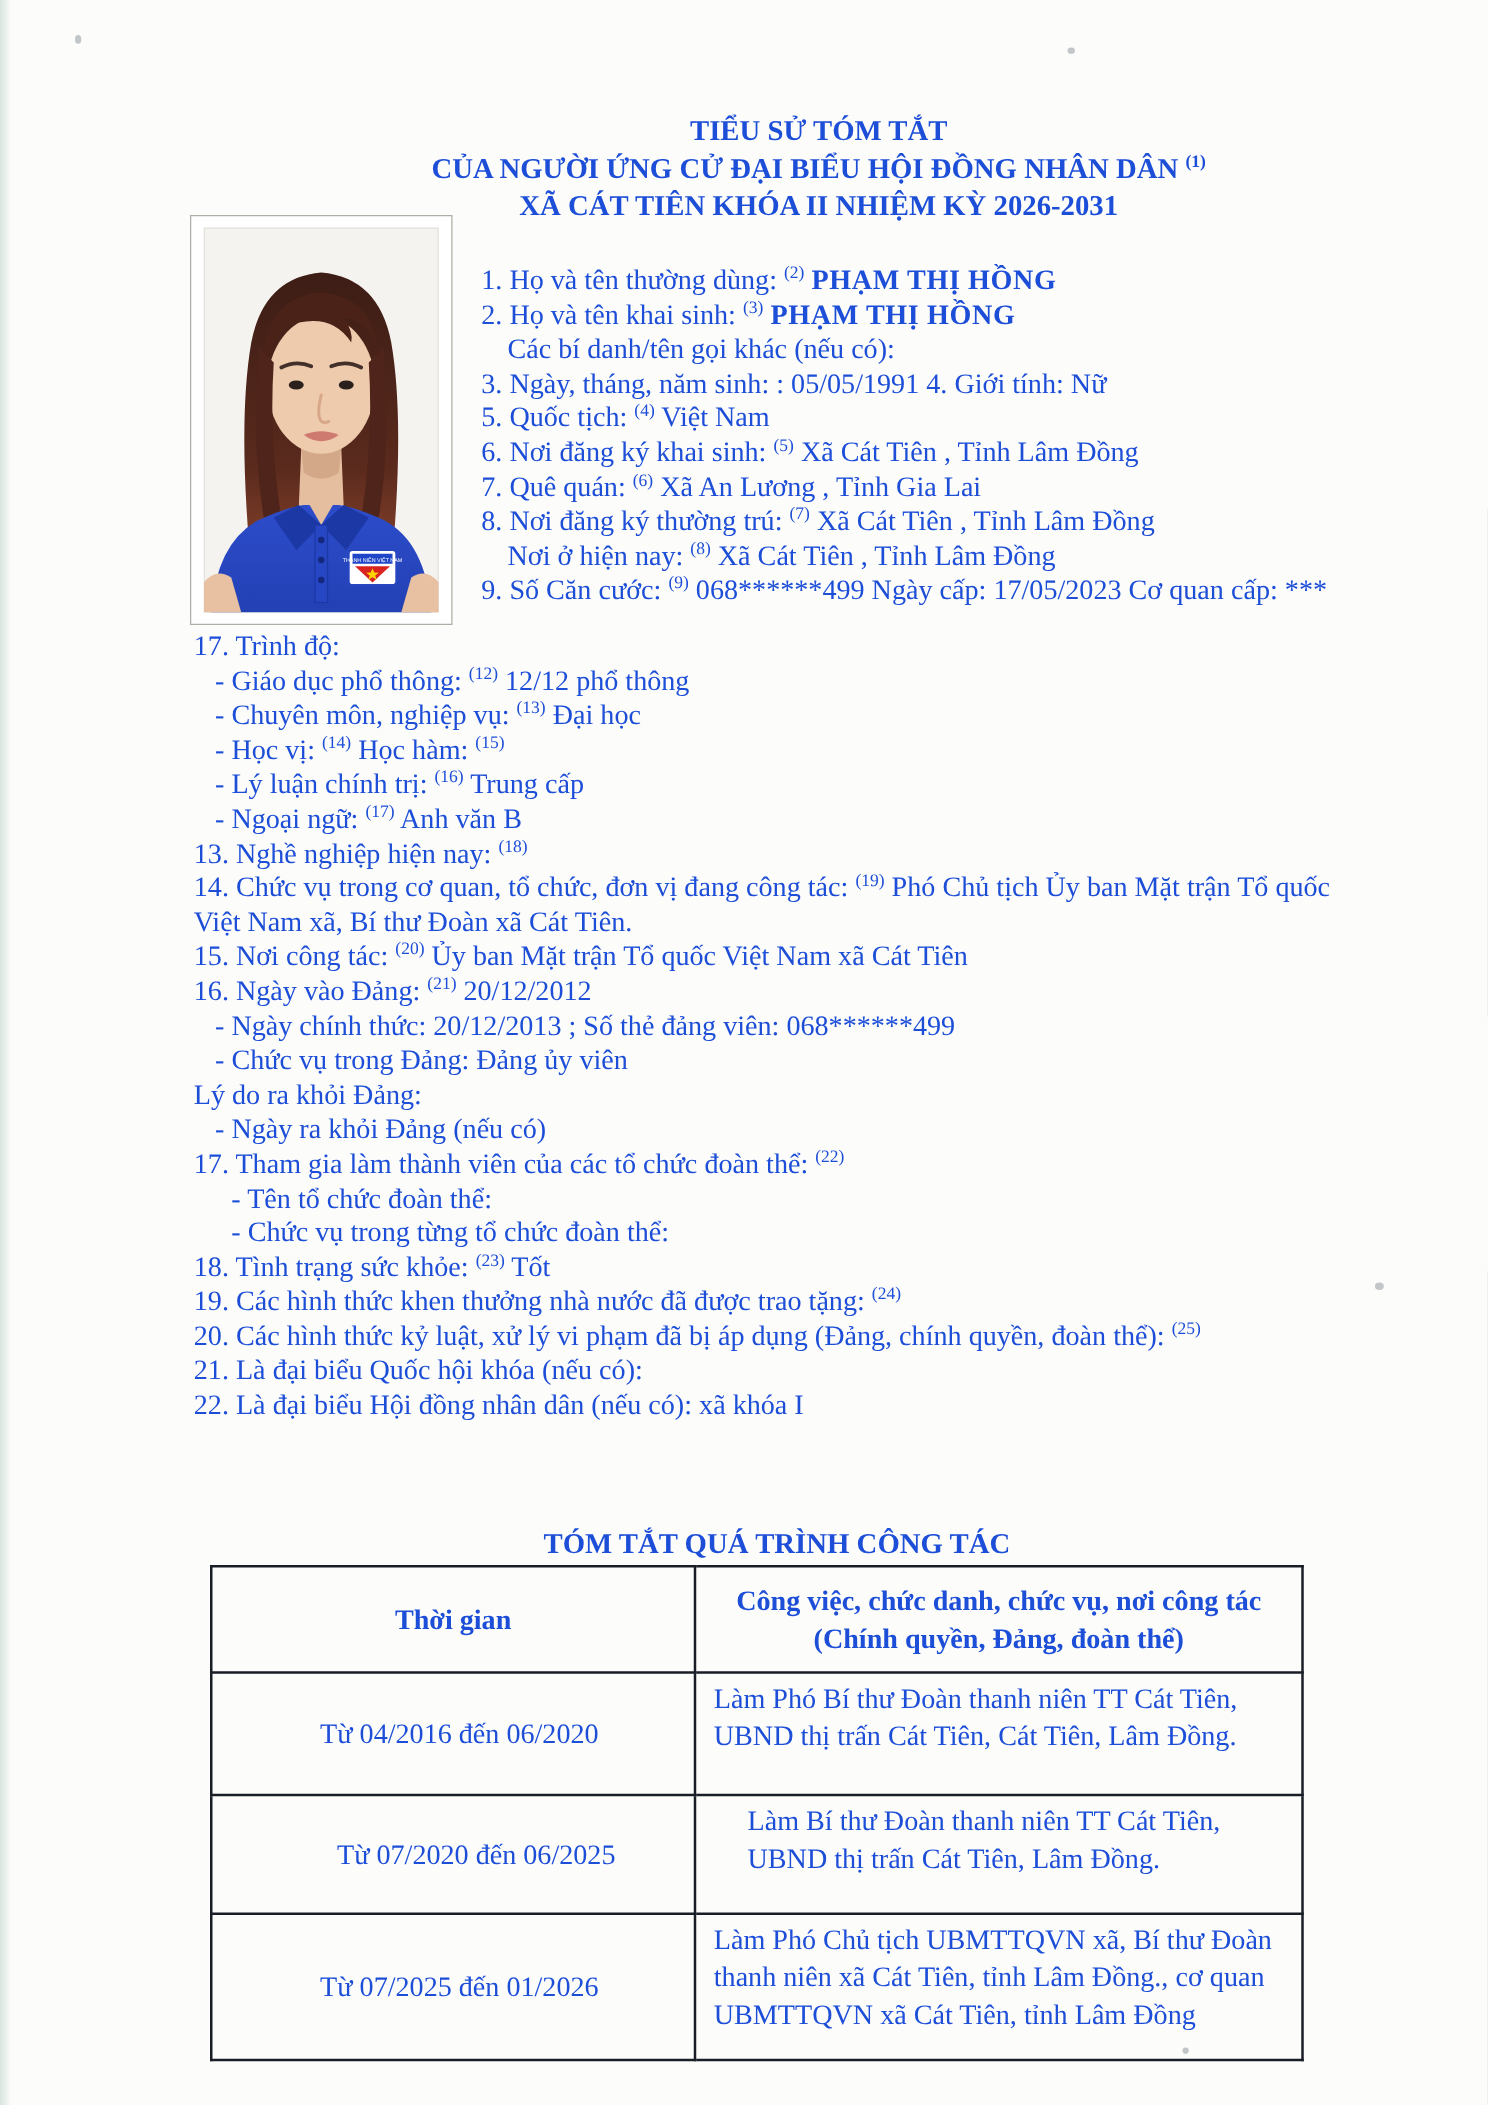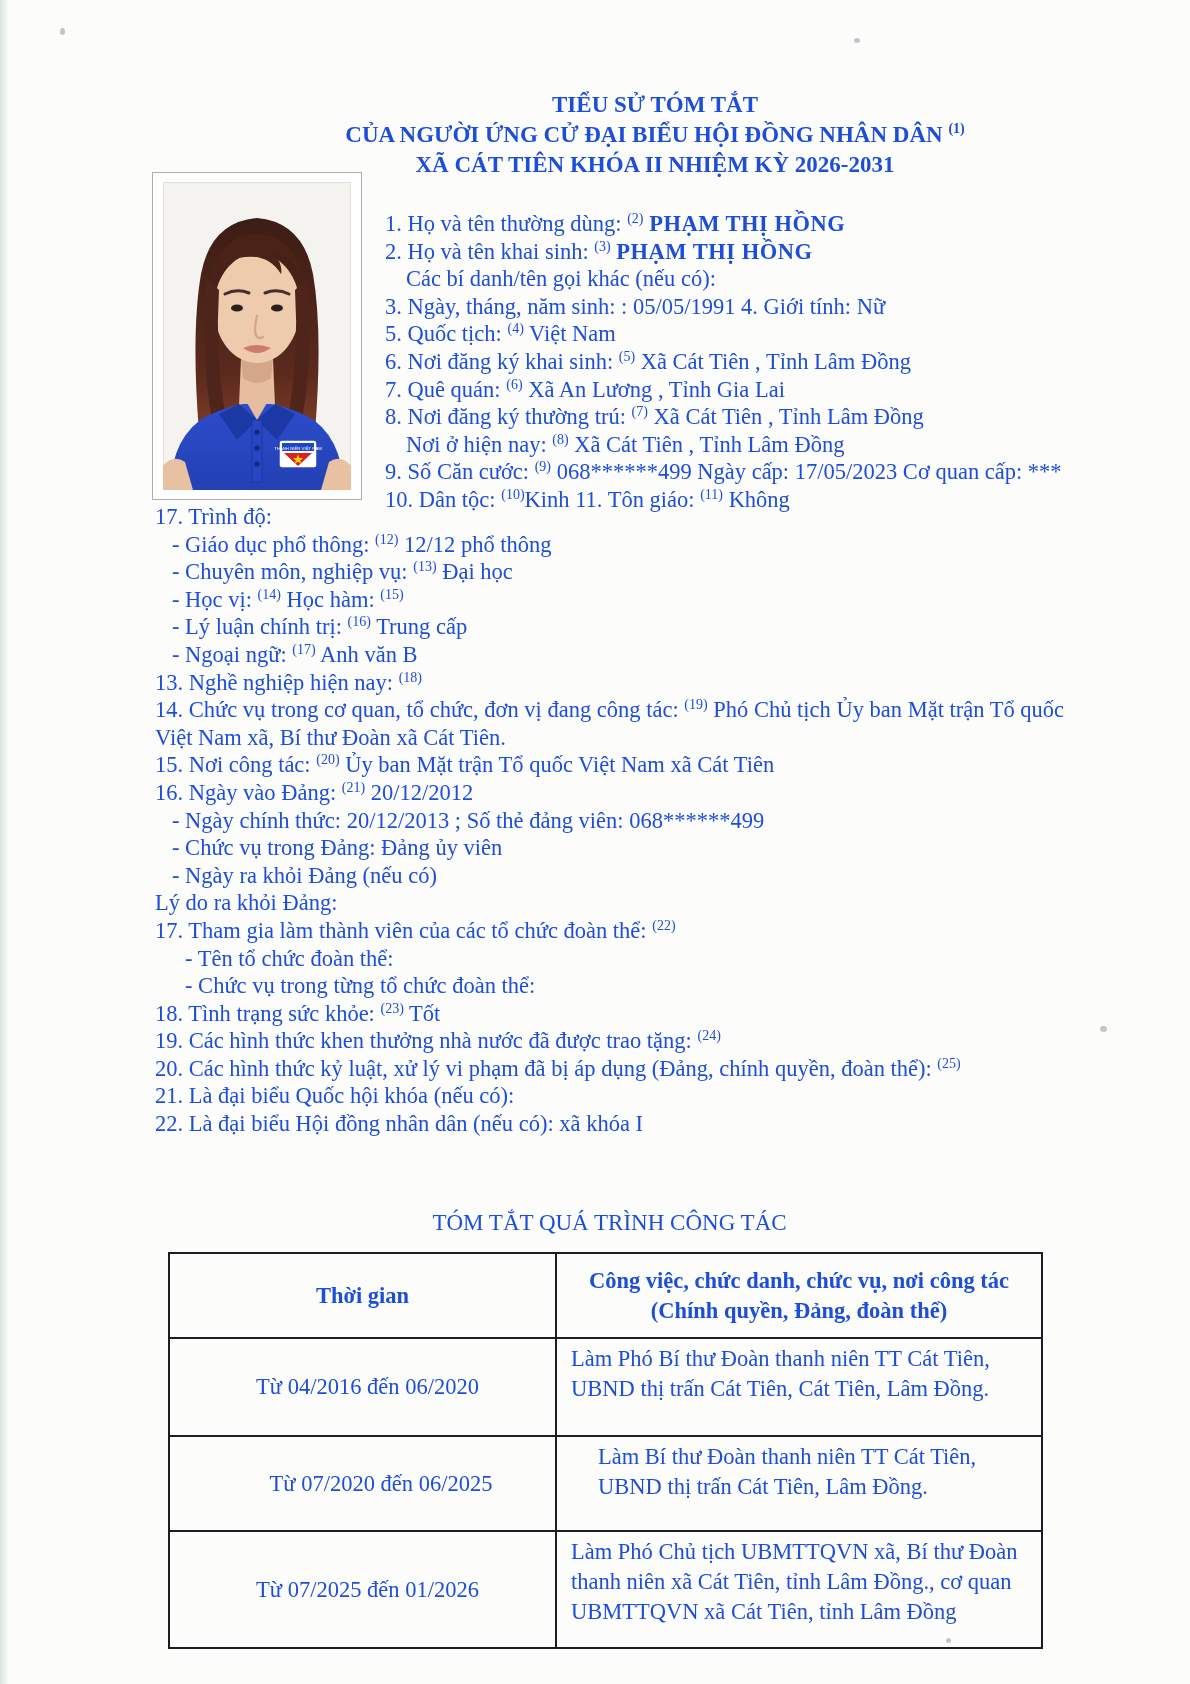--- a/index.html
+++ b/index.html
@@ -27,22 +27,22 @@
   .bio-right { position:absolute; left:385px; top:210px; font-size:22.5px;
     line-height:27.6px; white-space:nowrap; }
   .bio-full  { position:absolute; left:155px; top:503px; font-size:22.5px;
     line-height:27.6px; white-space:nowrap; }
   .line.ind1 { margin-left:17px; }
   .line.ind2 { margin-left:30px; }
   .bio-right .line.ind1 { margin-left:21px; }
   .line b { font-weight:bold; letter-spacing:.5px; }
 
   
-  .table-title { position:absolute; left:168px; top:1206px; width:875px; margin:4px;
-    text-align:center; font-size:23px; font-weight:normal; }
+  .table-title { position:absolute; left:168px; top:1206px; width:875px; margin:16px;
+    text-align:center; font-size:23px; font-weight:bold; }
   .work-table { position:absolute; left:168px; top:1252px; width:875px;
     border-collapse:collapse; font-size:22.5px; table-layout:fixed; }
   .work-table col.c-time { width:387px; }
   .work-table th, .work-table td { border:2px solid #181d26; }
   .work-table thead th { font-weight:bold; text-align:center; height:75px;
     line-height:30px; padding:4px 10px; vertical-align:middle; }
   .work-table td.time { padding:4px 4px 4px 14px; vertical-align:middle;
     text-align:center; }
   .work-table td.work { padding:5px 12px 8px 14px; vertical-align:top;
     line-height:30px; text-align:left; }
@@ -133,38 +133,37 @@
       <div class="line ind0">1. Họ và tên thường dùng: <sup>(2)</sup> <b>PHẠM THỊ HỒNG</b></div>
       <div class="line ind0">2. Họ và tên khai sinh: <sup>(3)</sup> <b>PHẠM THỊ HỒNG</b></div>
       <div class="line ind1">Các bí danh/tên gọi khác (nếu có):</div>
       <div class="line ind0">3. Ngày, tháng, năm sinh: : 05/05/1991 4. Giới tính: Nữ</div>
       <div class="line ind0">5. Quốc tịch: <sup>(4)</sup> Việt Nam</div>
       <div class="line ind0">6. Nơi đăng ký khai sinh: <sup>(5)</sup> Xã Cát Tiên , Tỉnh Lâm Đồng</div>
       <div class="line ind0">7. Quê quán: <sup>(6)</sup> Xã An Lương , Tỉnh Gia Lai</div>
       <div class="line ind0">8. Nơi đăng ký thường trú: <sup>(7)</sup> Xã Cát Tiên , Tỉnh Lâm Đồng</div>
       <div class="line ind1">Nơi ở hiện nay: <sup>(8)</sup> Xã Cát Tiên , Tỉnh Lâm Đồng</div>
       <div class="line ind0">9. Số Căn cước: <sup>(9)</sup> 068******499  Ngày cấp: 17/05/2023 Cơ quan cấp: ***</div>
-      <div class="line ind0">10. Dân tộc: <sup>(10)</sup>Kinh 11. Tôn giáo: <sup>(11)</sup> Không</div>
     </section>
   <section class="bio-full" id="bio-full">
       <div class="line ind0">17. Trình độ:</div>
       <div class="line ind1">- Giáo dục phổ thông: <sup>(12)</sup> 12/12 phổ thông</div>
       <div class="line ind1">- Chuyên môn, nghiệp vụ: <sup>(13)</sup> Đại học</div>
       <div class="line ind1">- Học vị: <sup>(14)</sup>  Học hàm: <sup>(15)</sup></div>
       <div class="line ind1">- Lý luận chính trị: <sup>(16)</sup> Trung cấp</div>
       <div class="line ind1">- Ngoại ngữ: <sup>(17)</sup> Anh văn B</div>
       <div class="line ind0">13. Nghề nghiệp hiện nay: <sup>(18)</sup></div>
       <div class="line ind0">14. Chức vụ trong cơ quan, tổ chức, đơn vị đang công tác: <sup>(19)</sup> Phó Chủ tịch Ủy ban Mặt trận Tổ quốc</div>
       <div class="line ind0">Việt Nam xã, Bí thư Đoàn xã Cát Tiên.</div>
       <div class="line ind0">15. Nơi công tác: <sup>(20)</sup> Ủy ban Mặt trận Tổ quốc Việt Nam xã Cát Tiên</div>
       <div class="line ind0">16. Ngày vào Đảng: <sup>(21)</sup> 20/12/2012</div>
       <div class="line ind1">- Ngày chính thức: 20/12/2013 ; Số thẻ đảng viên: 068******499</div>
       <div class="line ind1">- Chức vụ trong Đảng: Đảng ủy viên</div>
+      <div class="line ind0">Lý do ra khỏi Đảng:</div>
       <div class="line ind1">- Ngày ra khỏi Đảng (nếu có)</div>
-      <div class="line ind0">Lý do ra khỏi Đảng:</div>
       <div class="line ind0">17. Tham gia làm thành viên của các tổ chức đoàn thể: <sup>(22)</sup></div>
       <div class="line ind2">- Tên tổ chức đoàn thể:</div>
       <div class="line ind2">- Chức vụ trong từng tổ chức đoàn thể:</div>
       <div class="line ind0">18. Tình trạng sức khỏe: <sup>(23)</sup> Tốt</div>
       <div class="line ind0">19. Các hình thức khen thưởng nhà nước đã được trao tặng: <sup>(24)</sup></div>
       <div class="line ind0">20. Các hình thức kỷ luật, xử lý vi phạm đã bị áp dụng (Đảng, chính quyền, đoàn thể): <sup>(25)</sup></div>
       <div class="line ind0">21. Là đại biểu Quốc hội khóa (nếu có):</div>
       <div class="line ind0">22. Là đại biểu Hội đồng nhân dân (nếu có): xã khóa I</div>
     </section>
 

